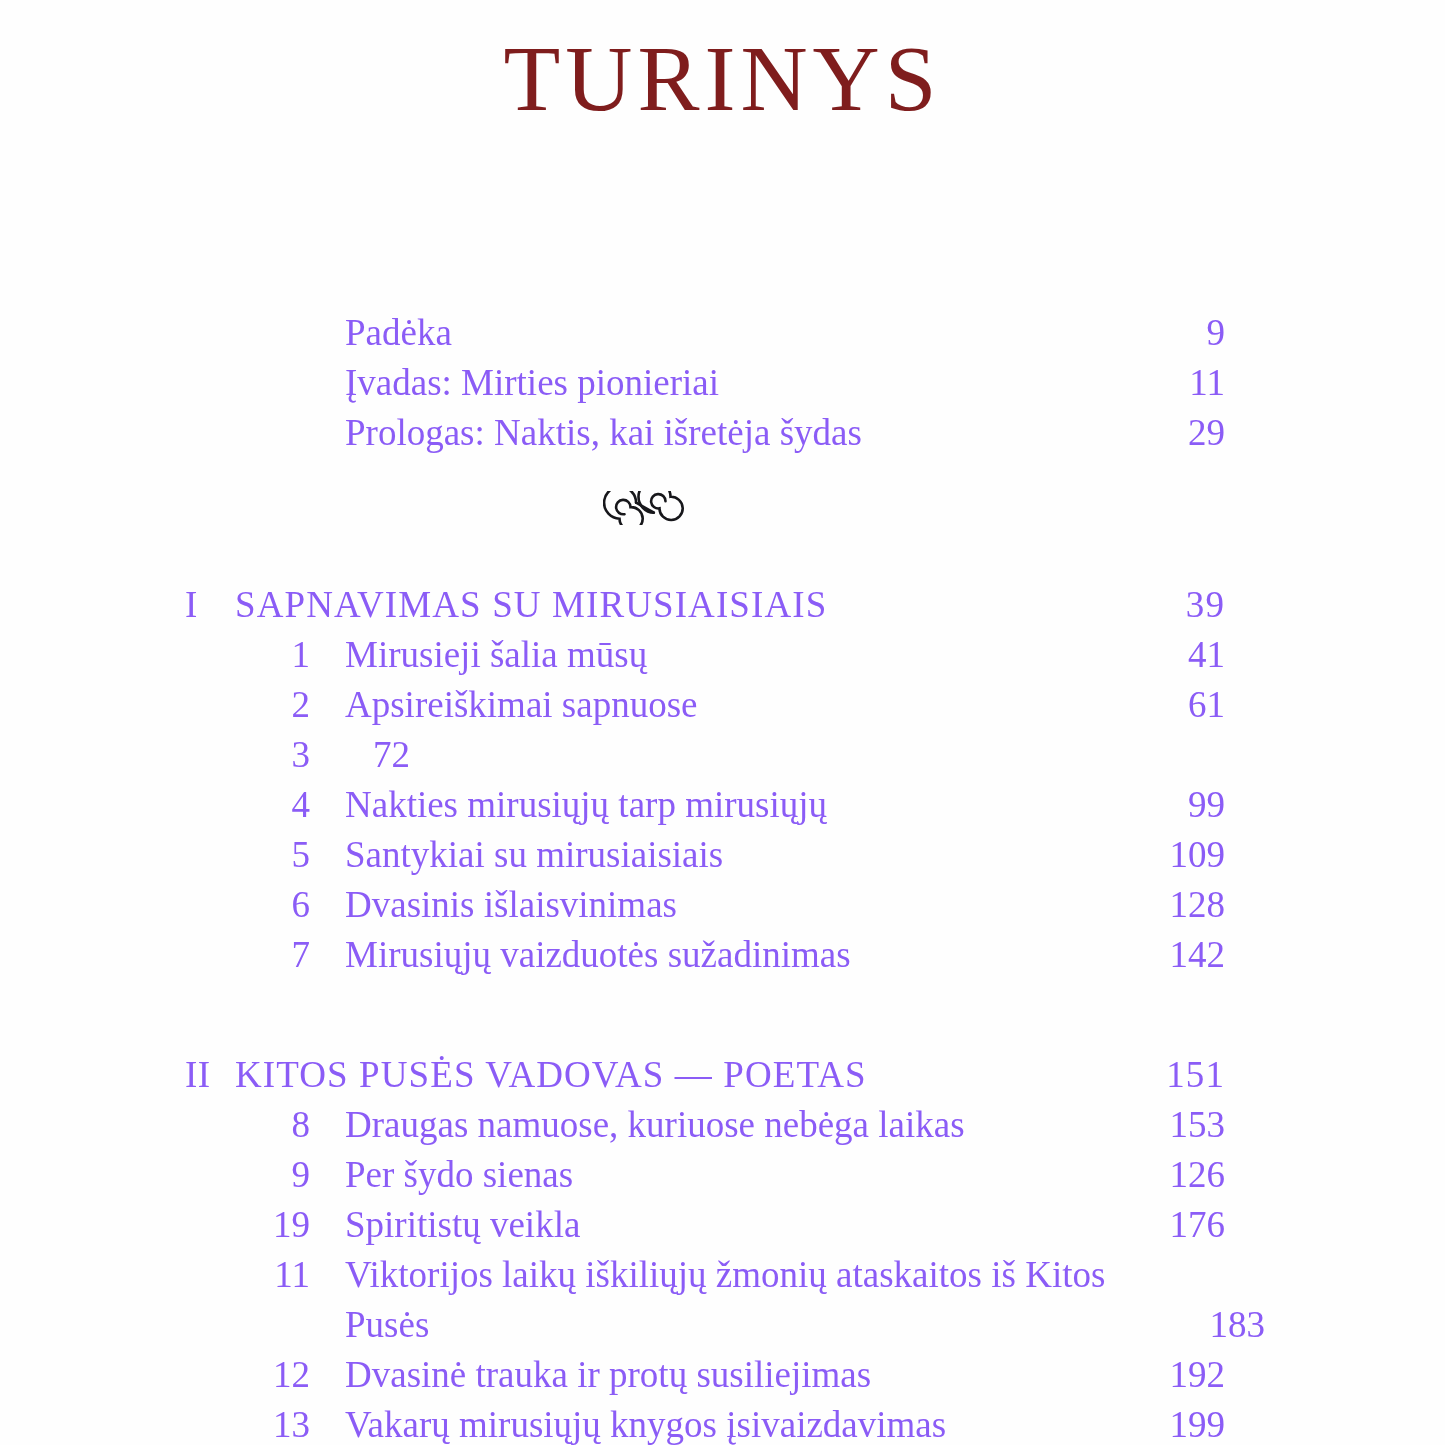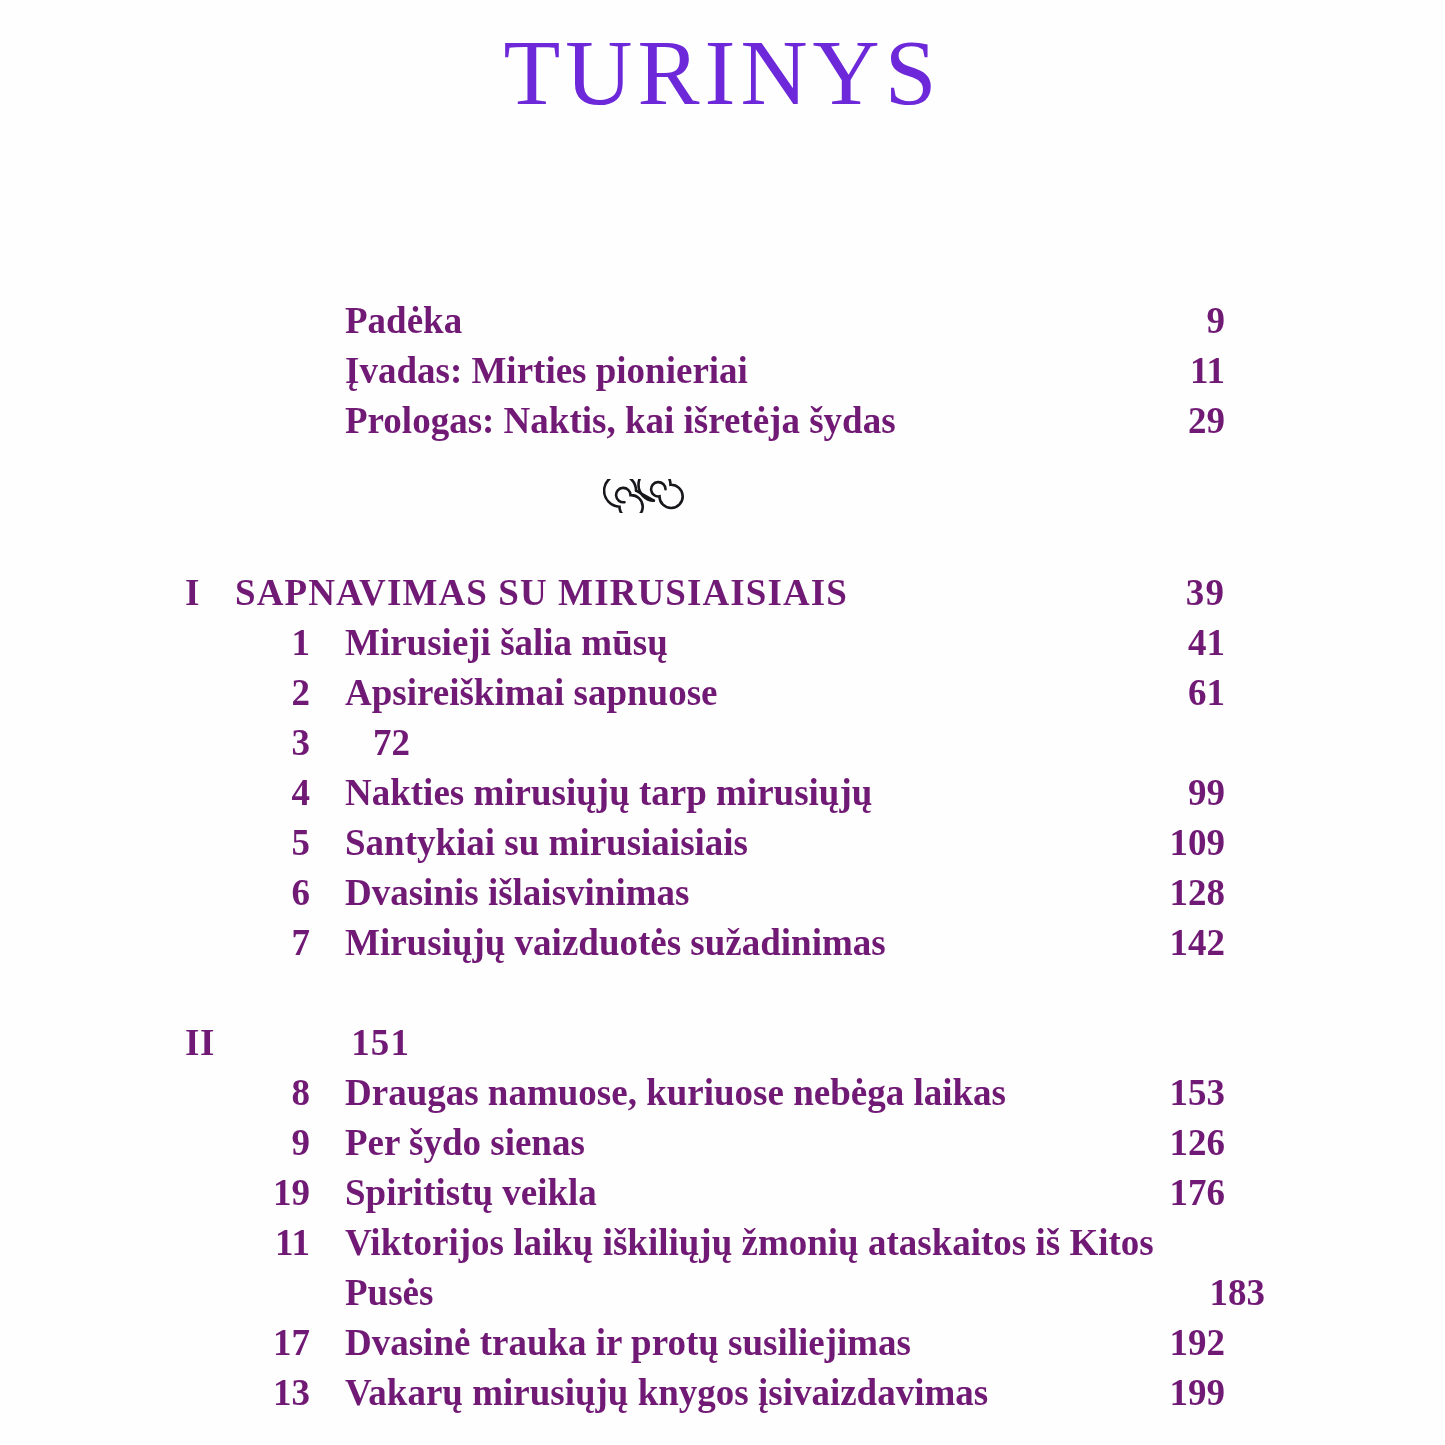--- a/index.html
+++ b/index.html
@@ -23,42 +23,41 @@
     box-sizing: border-box;
   }
 
   
   .toc-title {
     text-align: center;
     font-size: 93px;
     line-height: 1;
     letter-spacing: 5px;
     font-weight: 400;
-    color: #6d28d9;
-    padding-top: 26px;
-    margin: 0;
+    color: #7f1d1d;
+    padding-top: 20px;
+    margin: 12px;
     white-space: nowrap;
   }
 
   
   .toc-body {
     position: absolute;
     left: 185px;
     top: 296px;
     width: 1040px;
   }
 
   .row {
     display: flex;
     align-items: baseline;
     width: 100%;
     font-size: 37px;
     line-height: 50px;
-    color: #701a75;
-    font-weight: bold;
+    color: #8b5cf6;
   }
 
   
   .col-roman {
     width: 38px;
     flex: 0 0 38px;
     text-align: left;
     letter-spacing: 0.5px;
   }
   
@@ -229,20 +228,21 @@
       <span class="col-num">7</span>
       <span class="col-text">Mirusiųjų vaizduotės sužadinimas</span>
       <span class="col-page">142</span>
     </div>
 
     <div class="gap-section"></div>
 
     <div class="row part">
       <span class="col-roman">II</span>
       <span class="col-num"></span>
+      <span class="col-text">KITOS PUSĖS VADOVAS — POETAS</span>
       <span class="col-page">151</span>
     </div>
 
     <div class="row">
       <span class="col-roman"></span>
       <span class="col-num">8</span>
       <span class="col-text">Draugas namuose, kuriuose nebėga laikas</span>
       <span class="col-page">153</span>
     </div>
     <div class="row">
@@ -263,21 +263,21 @@
       <span class="col-num">11</span>
       <span class="col-text wrap-lines">
         <span class="line-1">Viktorijos laikų iškiliųjų žmonių ataskaitos iš Kitos</span>
         <span class="line-2">Pusės</span>
       </span>
       <span class="col-page">183</span>
     </div>
 
     <div class="row">
       <span class="col-roman"></span>
-      <span class="col-num">17</span>
+      <span class="col-num">12</span>
       <span class="col-text">Dvasinė trauka ir protų susiliejimas</span>
       <span class="col-page">192</span>
     </div>
     <div class="row">
       <span class="col-roman"></span>
       <span class="col-num">13</span>
       <span class="col-text">Vakarų mirusiųjų knygos įsivaizdavimas</span>
       <span class="col-page">199</span>
     </div>
 

